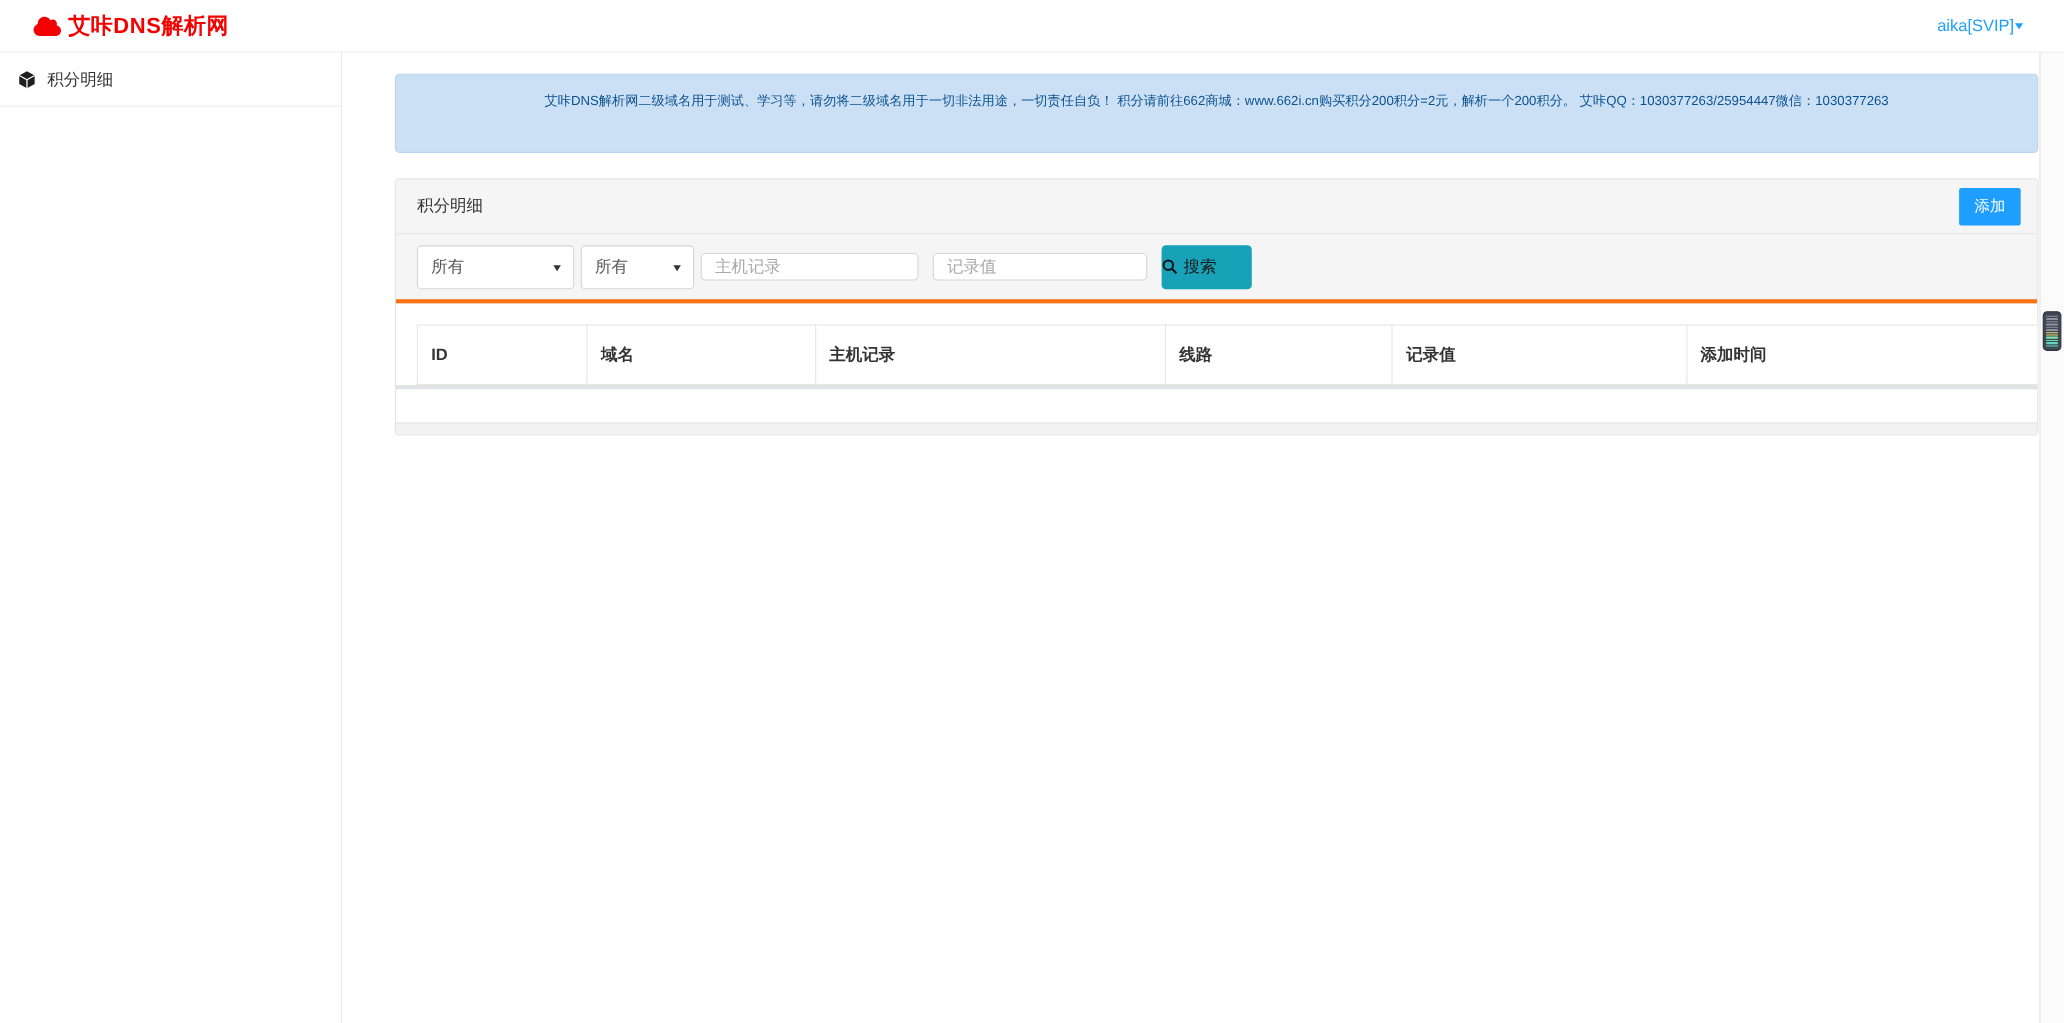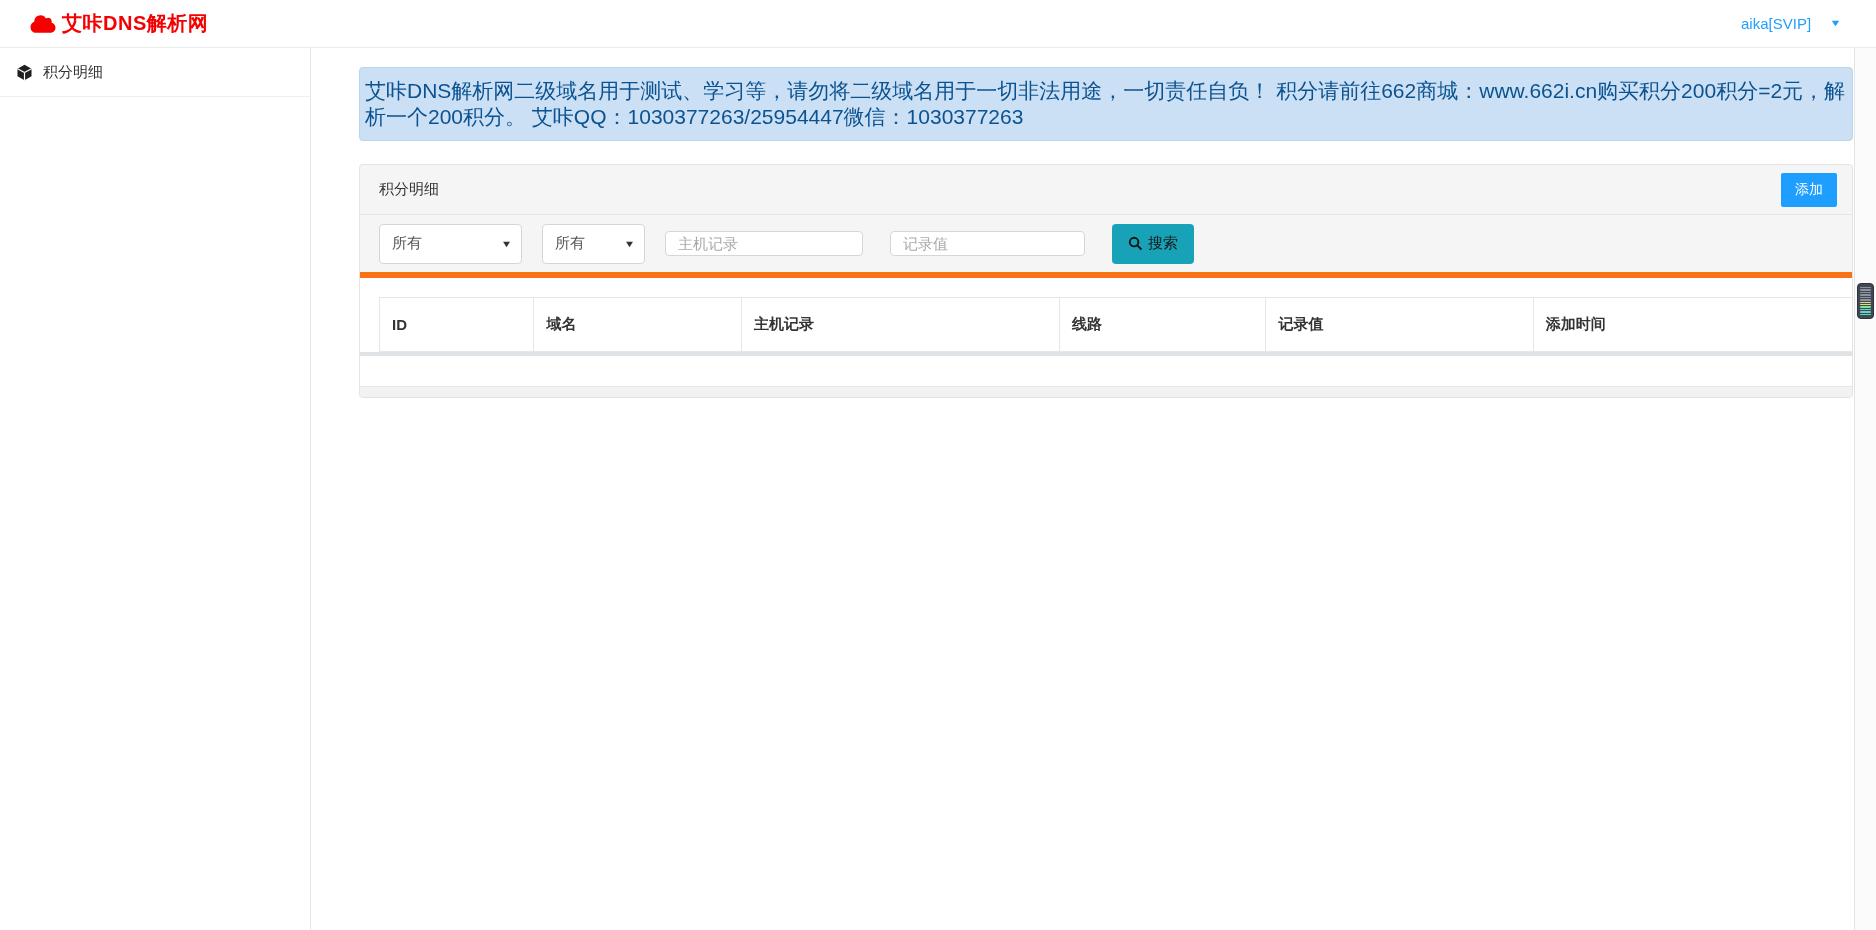--- a/index.html
+++ b/index.html
@@ -18,71 +18,71 @@
     background:#fff;color:#333;font-size:15px;
   }
   
   .topbar{
     height:48px;display:flex;align-items:center;justify-content:space-between;
     padding:0 36px 0 30px;background:#fff;border-bottom:1px solid #ebebeb;
   }
   .brand{display:flex;align-items:center;gap:6px;cursor:pointer;text-decoration:none;}
   .brand svg{width:26px;height:20px;fill:var(--brand-red);}
   .brand-title{font-size:20px;font-weight:bold;color:var(--brand-red);letter-spacing:.5px;}
-  .user-menu{display:flex;align-items:center;gap:20px;color:var(--link-blue);font-size:15px;cursor:pointer;}
+  .user-menu{display:flex;align-items:center;gap:0;color:var(--link-blue);font-size:15px;cursor:pointer;}
   .user-caret{font-size:9px;line-height:1;color:var(--link-blue);transform:scaleX(1.4);}
   
   .layout{display:flex;height:882px;position:relative;}
   .sidebar{width:311px;min-width:311px;background:#fff;border-right:1px solid #e8e8e8;}
   .side-item{
     height:49px;display:flex;align-items:center;gap:10px;padding:0 16px;
     border-bottom:1px solid #eeeeee;cursor:pointer;font-size:15px;color:#333;
   }
   .side-item .sicon{width:17px;height:17px;display:inline-flex;}
   .main{flex:1;position:relative;background:#fff;overflow:hidden;}
   .content{margin:19px 23px 0 48px;}
   
   .notice{
     min-height:72px;background:var(--notice-bg);border:1px solid var(--notice-border);
-    border-radius:4px;color:var(--notice-text);padding:10px 5px;line-height:26px;font-size:21px;
+    border-radius:4px;color:var(--notice-text);padding:10px 21px;line-height:26px;font-size:12px;text-align:center;
   }
   
   .card{margin-top:23px;background:#f5f5f5;border:1px solid #e3e3e3;border-radius:4px;overflow:hidden;}
   .card-head{
     height:50px;display:flex;align-items:center;justify-content:space-between;
     padding:0 15px 0 19px;border-bottom:1px solid #e6e6e6;
   }
   .card-title{font-size:15px;color:#333;}
   .btn-add{
     background:var(--add-btn-bg);color:#fff;border:none;border-radius:2px;
     font-size:14px;padding:8px 14px;cursor:pointer;font-family:inherit;
   }
   .filter-bar{
-    height:63px;display:flex;align-items:center;gap:20px;
-    padding:0 19px;border-bottom:6px solid #f97316;
+    height:63px;display:flex;align-items:center;gap:6px;
+    padding:0 19px;border-bottom:4px solid #f97316;
   }
   .sel{
     height:40px;background:#fff;border:1px solid #d6d6d6;border-radius:4px;
     display:flex;align-items:center;justify-content:space-between;
     padding:0 10px 0 12px;color:#555;cursor:pointer;
   }
   .sel-caret{font-size:9px;color:#333;transform:scaleX(1.3);}
   .sel-domain{width:143px;}
   .sel-type{width:103px;}
   .txt{
     height:25px;border:1px solid #d6d6d6;border-radius:4px;background:#fff;
     padding:0 12px;font-size:15px;font-family:inherit;color:#333;outline:none;
   }
   .txt::placeholder{color:#a9a9a9;}
   .txt-host{width:198px;}
   .txt-value{width:195px;margin-left:7px;}
   .btn-search{
     height:40px;width:82px;margin-left:7px;background:var(--search-btn-bg);
     border:none;border-radius:4px;color:#1a1a1a;font-size:15px;font-family:inherit;
-    display:flex;align-items:center;justify-content:center;gap:5px;cursor:pointer;
+    display:flex;align-items:center;gap:5px;cursor:pointer;
   }
   .btn-search svg{width:15px;height:15px;}
   .table-wrap{background:#fff;padding:19px 15px 0 19px;}
   table.rec{width:1684px;border-collapse:collapse;background:#fff;}
   table.rec th{
     height:54px;border:1px solid #e6e6e6;text-align:left;padding-left:12px;
     font-size:15px;font-weight:bold;color:#333;background:#fff;
   }
   .hscroll-strip{height:4px;background:#dfe3e6;}
   .table-space{height:30px;background:#fff;}

